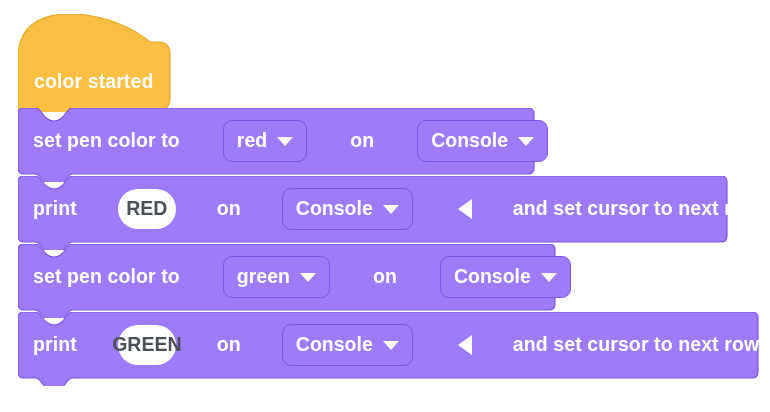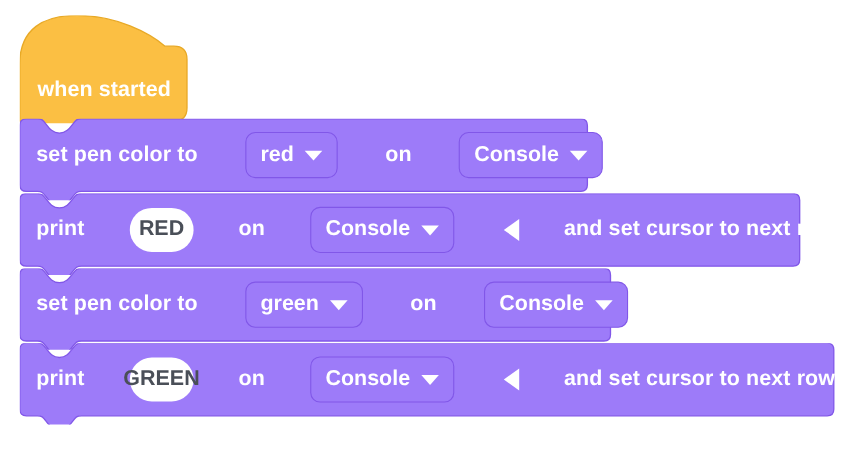--- a/index.html
+++ b/index.html
@@ -160,21 +160,21 @@
                  L140,28
                  C148,28 152,32 152,40
                  L152,84
                  C152,92 148,96 140,96
                  L56,96
                  C52,96 51,97 48,101
                  C45,105 42,109 36,109
                  C30,109 27,105 24,101
                  C21,97 20,96 16,96 Z" fill="#fbbf43" stroke="#e8a926" stroke-width="1.2"></path>
       </svg>
-      <div class="hat-label">when started</div>
+      <div class="hat-label">color started</div>
     </div>
 
     <div class="stack-block">
       <svg class="block-bg" width="520" height="74" viewBox="0 0 520 74">
         <path d="M0,6 C0,2 2,0 6,0
                  L16,0 C20,0 21,1 24,5 C27,9 30,13 36,13 C42,13 45,9 48,5 C51,1 52,0 56,0
                  L510,0 C514,0 516,2 516,6
                  L516,60 C516,64 514,66 510,66
                  L56,66 C52,66 51,67 48,71 C45,75 42,79 36,79 C30,79 27,75 24,71 C21,67 20,66 16,66
                  L6,66 C2,66 0,64 0,60 Z" fill="#9d7bf9" stroke="#8157e8" stroke-width="1.2"></path>

